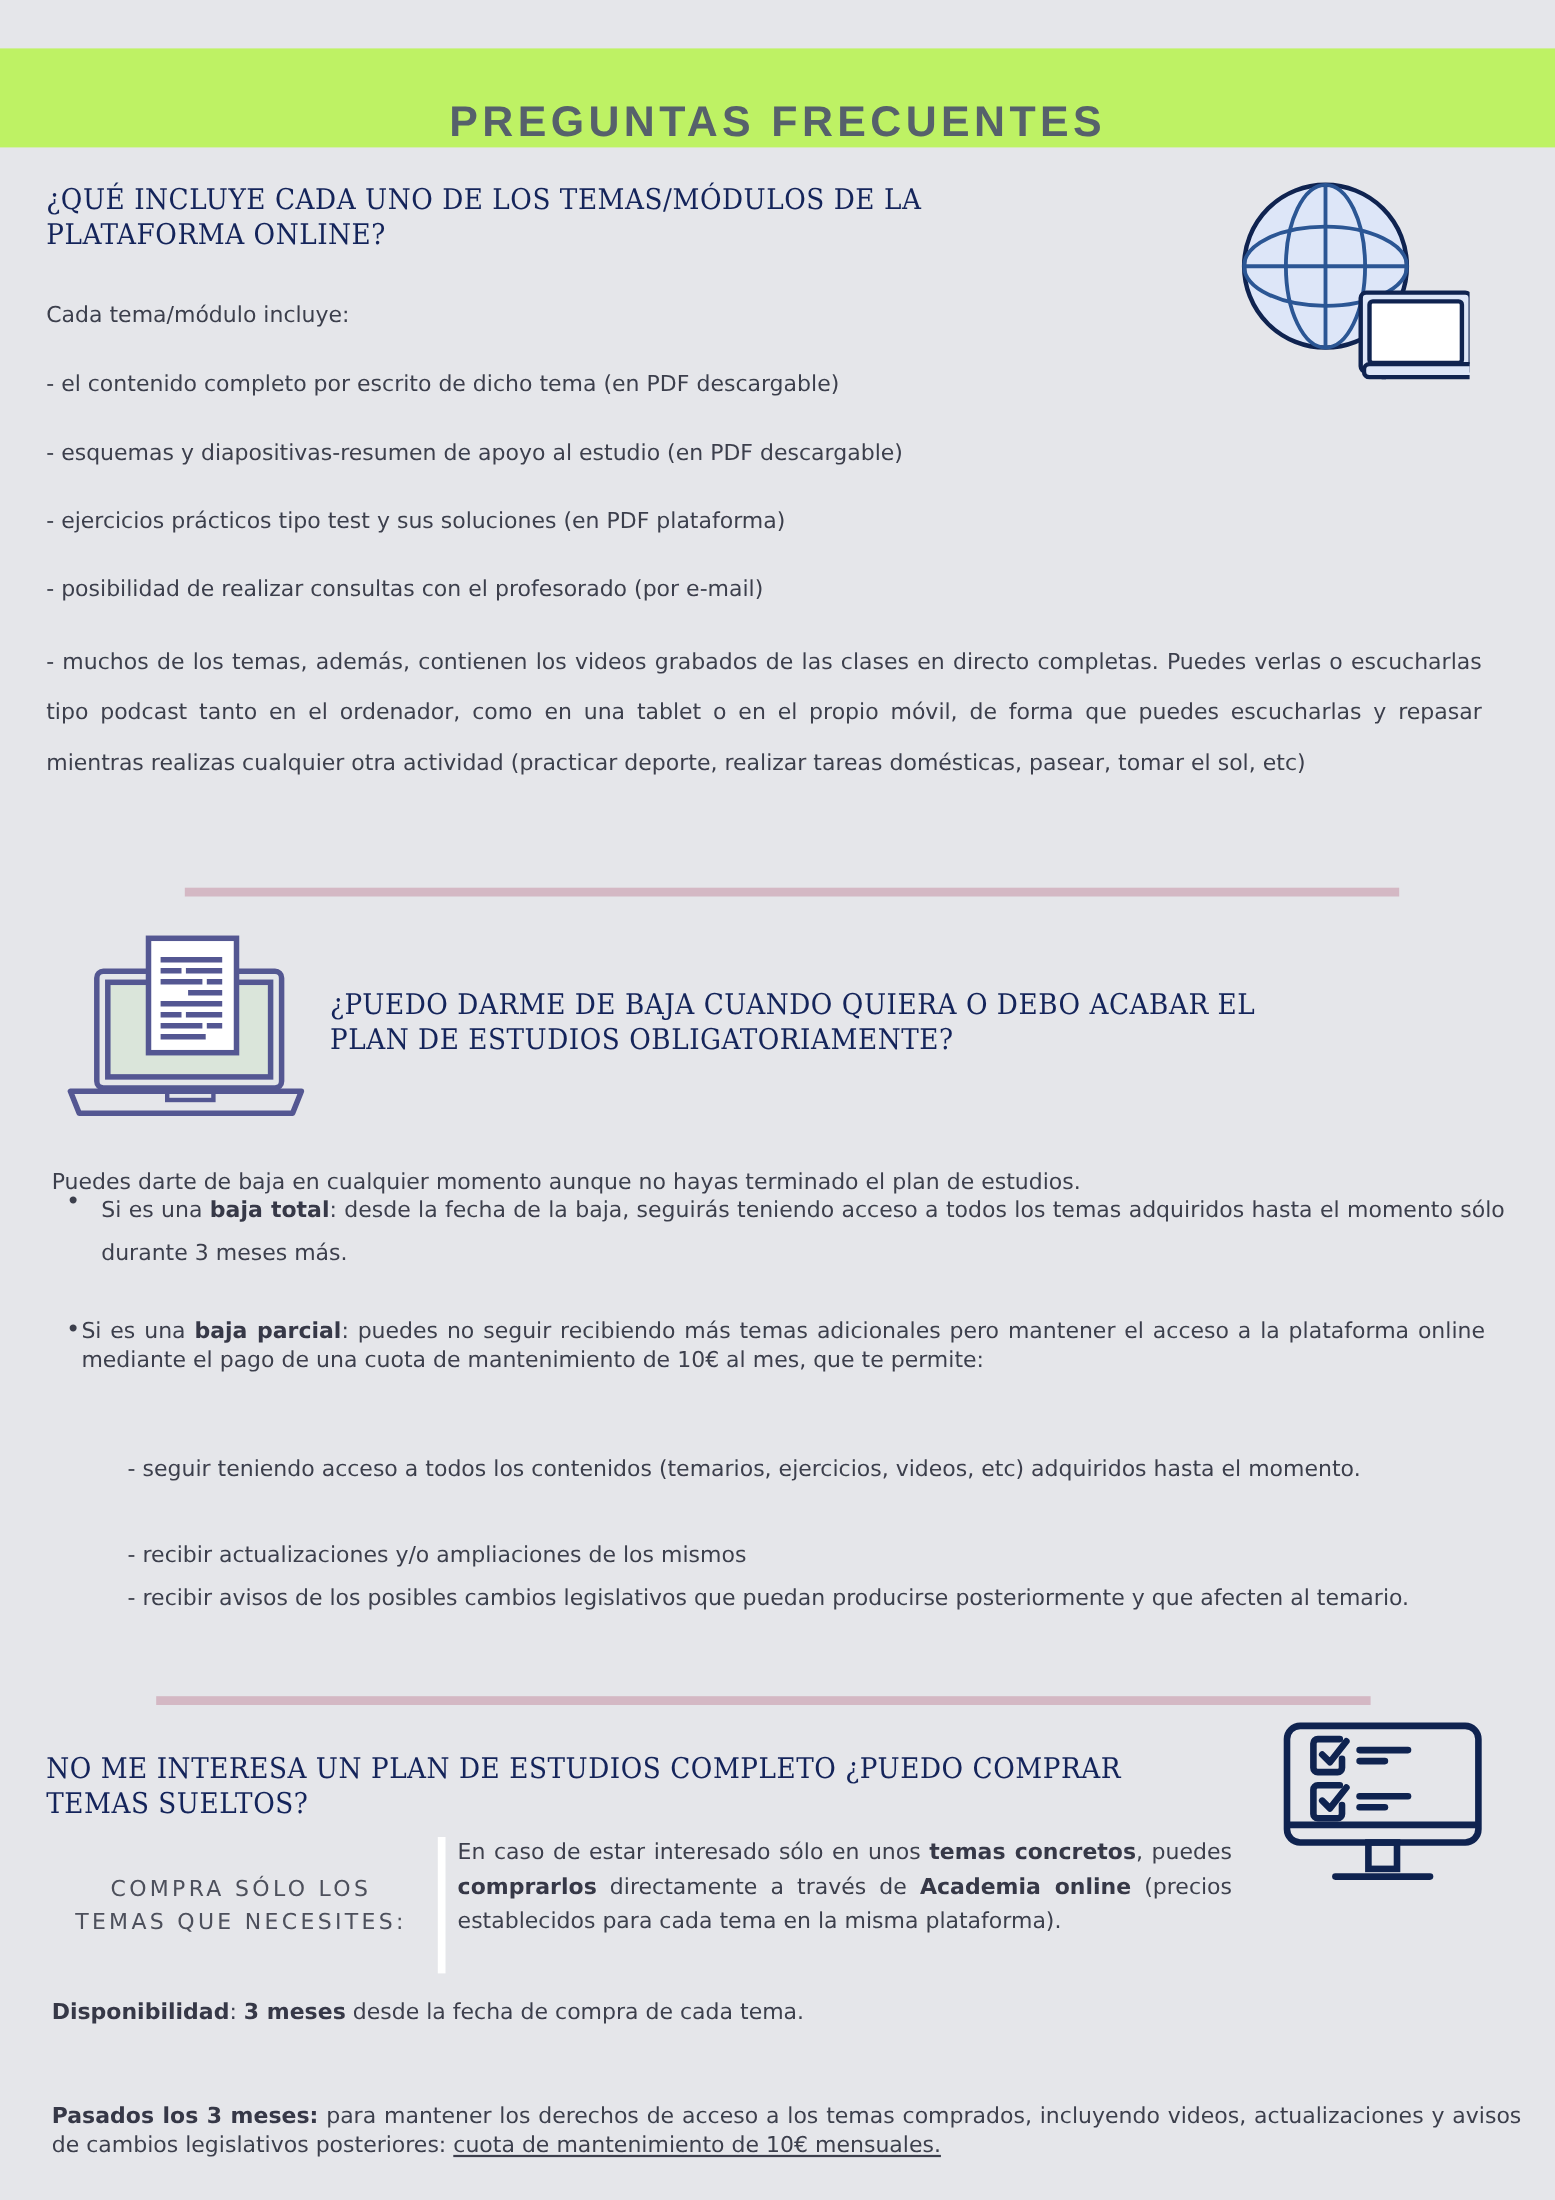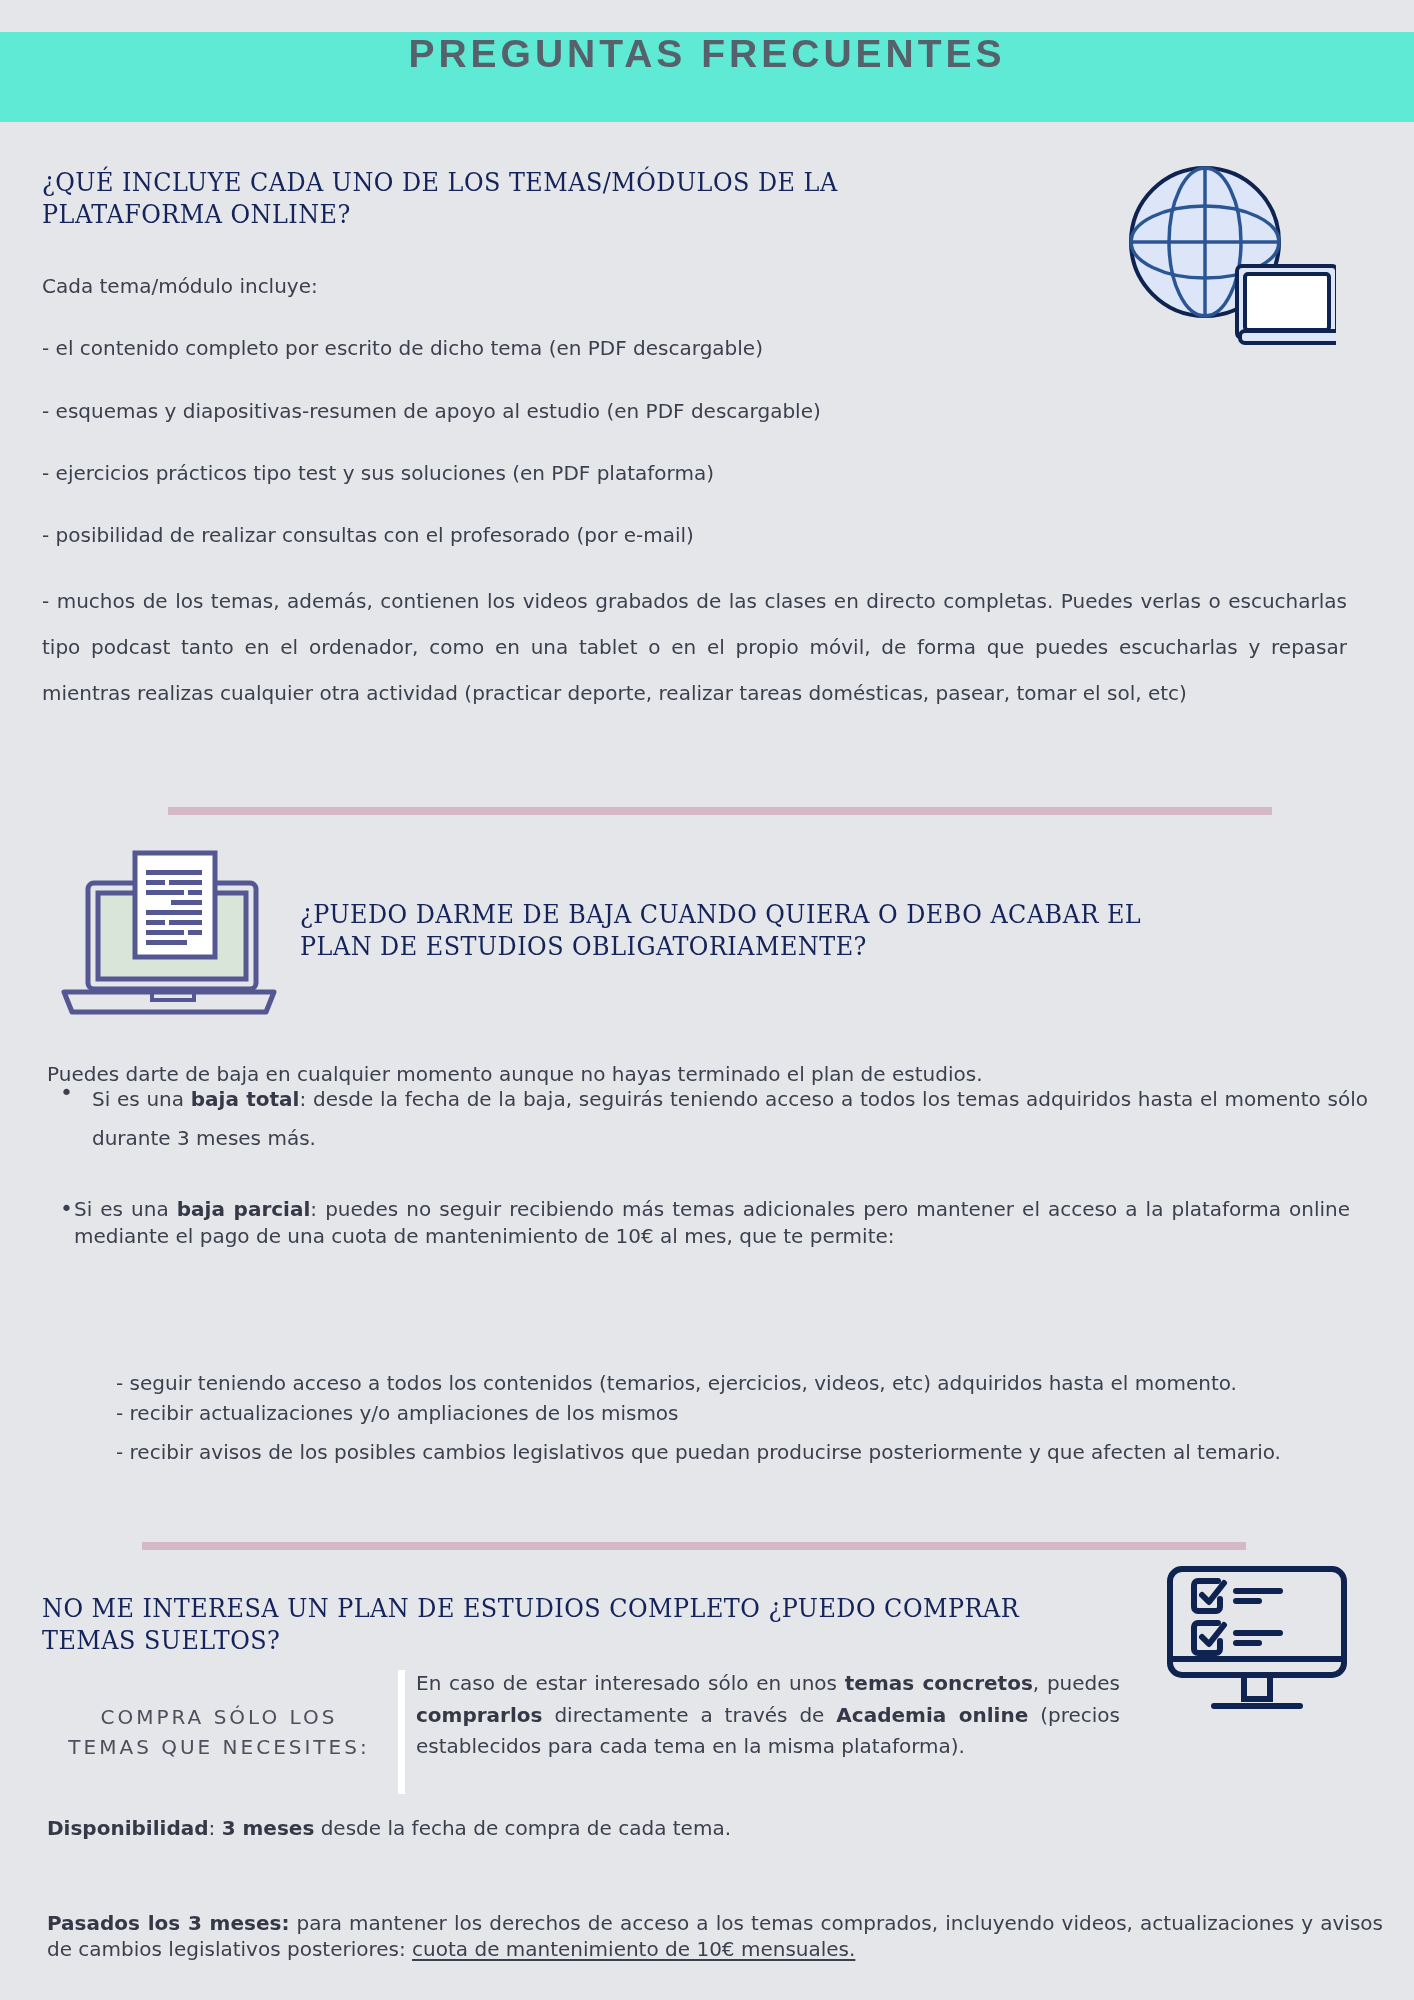--- a/index.html
+++ b/index.html
@@ -1,22 +1,22 @@
 <!DOCTYPE html>
 <html><head>
 <meta charset="utf-8">
 <style>
   * { box-sizing: border-box; margin: 0; padding: 0; }
   html, body { width: 1414px; height: 2000px; background: #e5e6ea; overflow: hidden; }
   body { font-family: "DejaVu Sans", sans-serif; color: #3c3f4c; position: relative; }
 
   .title-bar {
-    position: absolute; left: 0; top: 32px; width: 1414px; height: 90px;
-    background: #5eead4;
-    display: flex; align-items: flex-start; justify-content: center;
+    position: absolute; left: 0; top: 44px; width: 1414px; height: 90px;
+    background: #bef264;
+    display: flex; align-items: flex-end; justify-content: center;
   }
   .title-bar h1 {
     font-family: "Liberation Sans", sans-serif; font-weight: 700;
     font-size: 39px; letter-spacing: 4px; color: #56616b;
   }
 
   .q-title {
     position: absolute;
     font-family: "DejaVu Serif", serif; font-weight: 400;
     color: #14245a; font-size: 26px; line-height: 32px;
@@ -111,21 +111,21 @@
 <div style="position:absolute; left:58px; top:1080px; width:1310px;">
   <span class="para" style="position:absolute; left:2px; top:0; font-size:22px;">•</span>
   <div class="para justify" style="left:34px; top:0; width:1276px; line-height:39px;"><span> Si es una </span><b>baja total</b><span>: desde la fecha de la baja, seguirás teniendo acceso a todos los temas adquiridos hasta el momento sólo durante 3 meses más.</span></div>
 </div>
 
 <div style="position:absolute; left:58px; top:1196px; width:1310px;">
   <span class="para" style="position:absolute; left:2px; top:0; font-size:22px;">•</span>
   <div class="para justify" style="left:16px; top:0; width:1276px; line-height:27px;"><span>Si es una </span><b>baja parcial</b><span>: puedes no seguir recibiendo más temas adicionales pero mantener el acceso a la plataforma online mediante el pago de una cuota de mantenimiento de 10€ al mes, que te permite:</span></div>
 </div>
 
-<div class="para justify" style="left:116px; top:1316px; width:1252px; line-height:39px;margin-top:48px;">- seguir teniendo acceso a todos los contenidos (temarios, ejercicios, videos, etc) adquiridos hasta el momento.</div>
+<div class="para justify" style="left:116px; top:1316px; width:1252px; line-height:39px;">- seguir teniendo acceso a todos los contenidos (temarios, ejercicios, videos, etc) adquiridos hasta el momento.</div>
 <div class="para" style="left:116px; top:1394px; line-height:39px;">- recibir actualizaciones y/o ampliaciones de los mismos</div>
 <div class="para justify" style="left:116px; top:1433px; width:1252px; line-height:39px;">- recibir avisos de los posibles cambios legislativos que puedan producirse posteriormente y que afecten al temario.</div>
 
 <div class="divider" style="left:142px; top:1542px; width:1104px;"></div>
 
 <div class="q-title" style="left:42px; top:1592px;">
   <div>NO ME INTERESA UN PLAN DE ESTUDIOS COMPLETO ¿PUEDO COMPRAR</div>
   <div>TEMAS SUELTOS?</div>
 </div>
 

